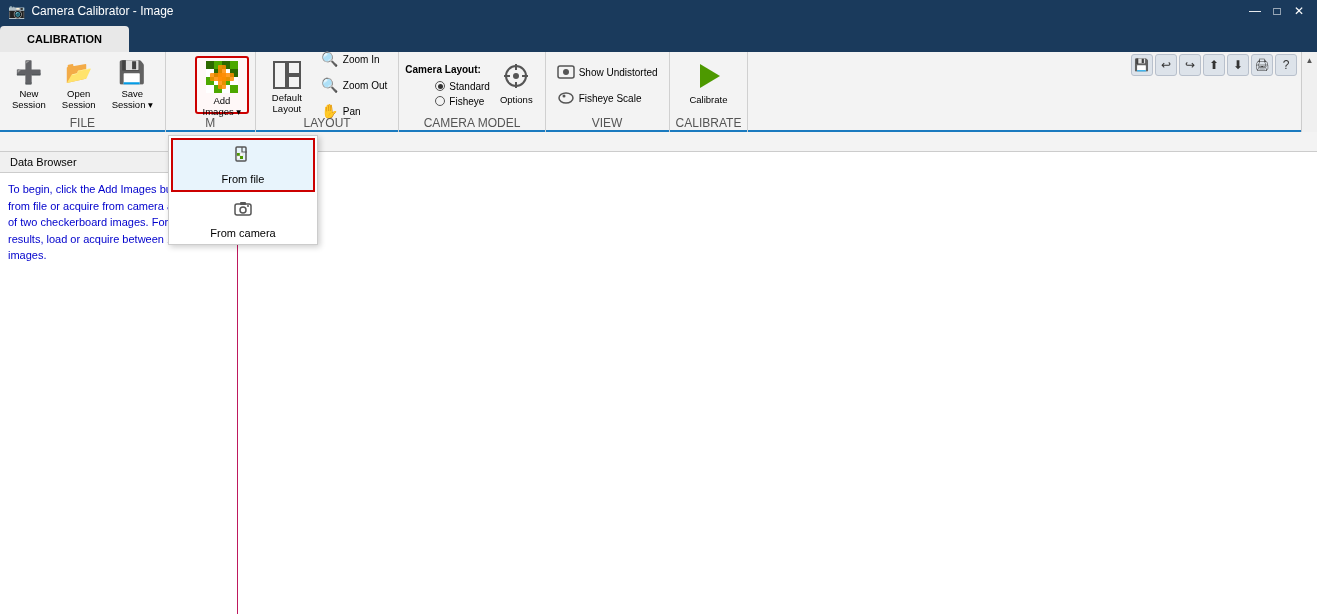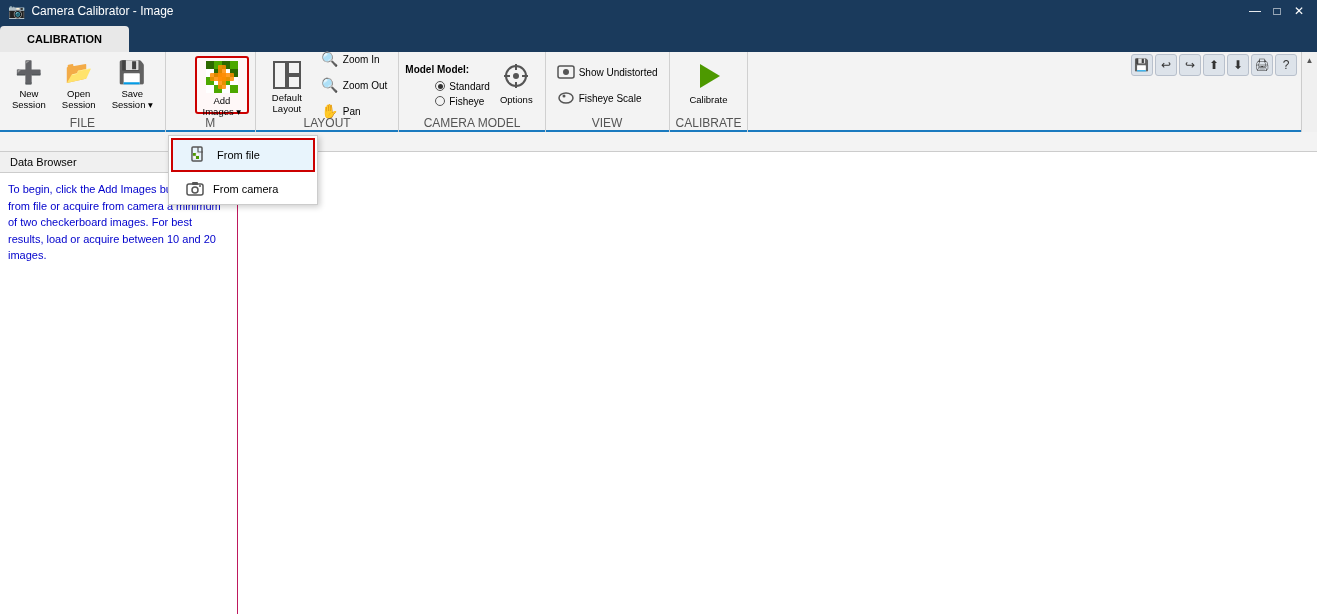--- a/index.html
+++ b/index.html
@@ -169,23 +169,24 @@
       background: white;
       border: 1px solid #ccc;
       box-shadow: 2px 2px 6px rgba(0,0,0,0.2);
       z-index: 100;
       min-width: 150px;
     }
     .dropdown-item {
       display: flex;
       align-items: center;
       gap: 8px;
-      padding: 5px 16px;
+      padding: 5px 4px;
       cursor: pointer;
       font-size: 11px;
+      flex-direction: column;
     }
     .dropdown-item.highlighted { background: #e8f4fc; }
     .dropdown-item-icon { font-size: 16px; width: 20px; height: 20px; display: flex; align-items: center; justify-content: center; }
 
     
     .from-file-border {
       border: 2px solid #cc0000;
       margin: 2px;
     }
 
@@ -423,21 +424,21 @@
             <span>Pan</span>
           </button>
         </div>
       </div>
       <div class="ribbon-group-label">LAYOUT</div>
     </div>
 
     <div class="ribbon-group">
       <div class="ribbon-group-content" style="align-items:center;">
         <div class="camera-model-group">
-          <div class="camera-model-title">Model Model:</div>
+          <div class="camera-model-title">Camera Layout:</div>
           <div class="radio-item">
             <div class="radio-circle checked"></div>
             <span>Standard</span>
           </div>
           <div class="radio-item">
             <div class="radio-circle"></div>
             <span>Fisheye</span>
           </div>
         </div>
         <button class="ribbon-btn" style="min-width:44px;">

